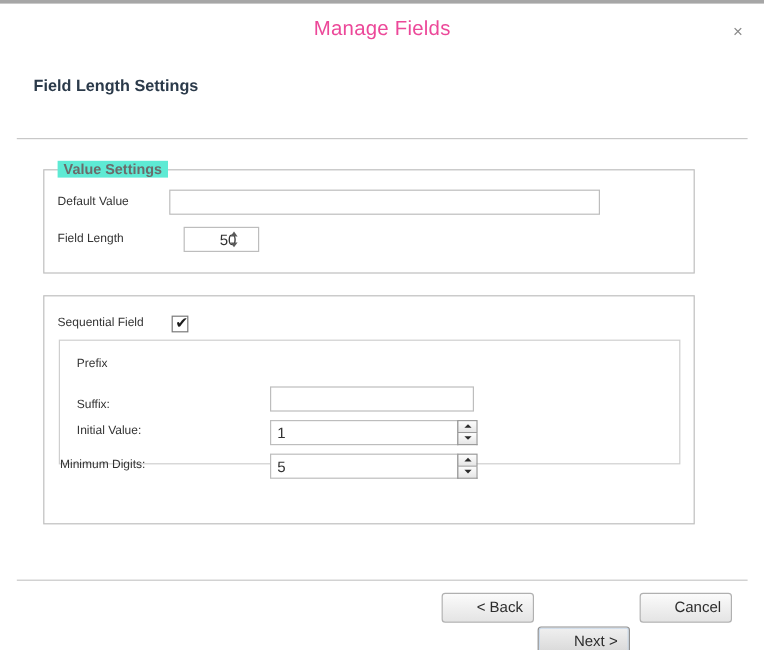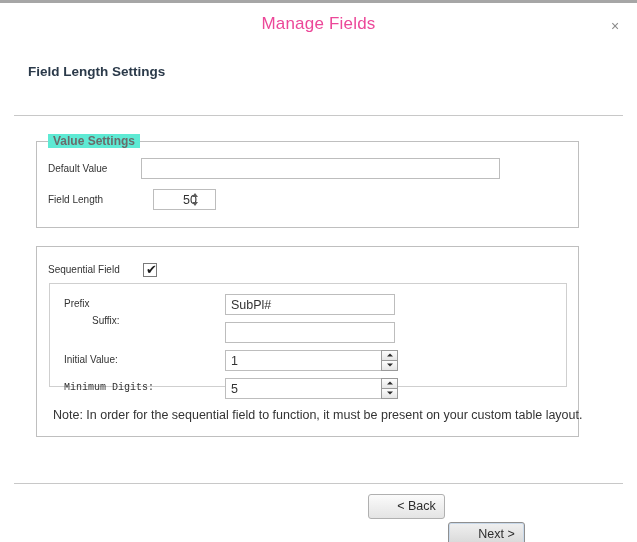--- a/index.html
+++ b/index.html
@@ -294,41 +294,40 @@
   <div class="groupbox" id="sequential-settings">
 
     <div class="fld-label" style="left:11px; top:17px;">Sequential Field</div>
     <div class="chk" style="left:106px; top:16px;">
       <span class="tick">✔</span>
     </div>
 
     <div class="inner-panel">
 
       <div class="fld-label" style="left:14px; top:14px;">Prefix</div>
-      <input class="txt" style="left: 175px; top: 10px; width: 170px;" value="SubPl#">
-
-      <div class="fld-label" style="left:14px; top:31px;margin-left:28px;">Suffix:</div>
+
+      <div class="fld-label" style="left:14px; top:48px;">Suffix:</div>
       <input class="txt" style="left: 175px; top: 38px; width: 170px;" value="">
 
       <div class="fld-label" style="left:14px; top:70px;">Initial Value:</div>
       <input class="txt" style="left: 175px; top: 66px; width: 157px;" value="1">
       <div class="spin-boxed" style="left:331px; top:66px;">
         <div class="sb up"></div>
         <div class="sb down"></div>
       </div>
 
-      <div class="fld-label" style="left:14px; top:98px;font-family:Liberation Mono, monospace;">Minimum Digits:</div>
+      <div class="fld-label" style="left:0; top:98px;">Minimum Digits:</div>
       <input class="txt" style="left: 175px; top: 94px; width: 157px;" value="5">
       <div class="spin-boxed" style="left:331px; top:94px;">
         <div class="sb up"></div>
         <div class="sb down"></div>
       </div>
 
-      <div class="note" style="left:3px; top:124px;">Note: In order for the sequential field to function, it must be present on your custom table layout.</div>
     </div>
   </div>
 
   <div class="hr-bottom"></div>
 
   <div class="btn" style="left:368px; top:491px;">&lt; Back</div>
   <div class="btn focused" style="left:448px; top:519px;">Next &gt;</div>
+  <div class="btn" style="left:533px; top:491px;">Cancel</div>
 
 </div>
 
 </body></html>

